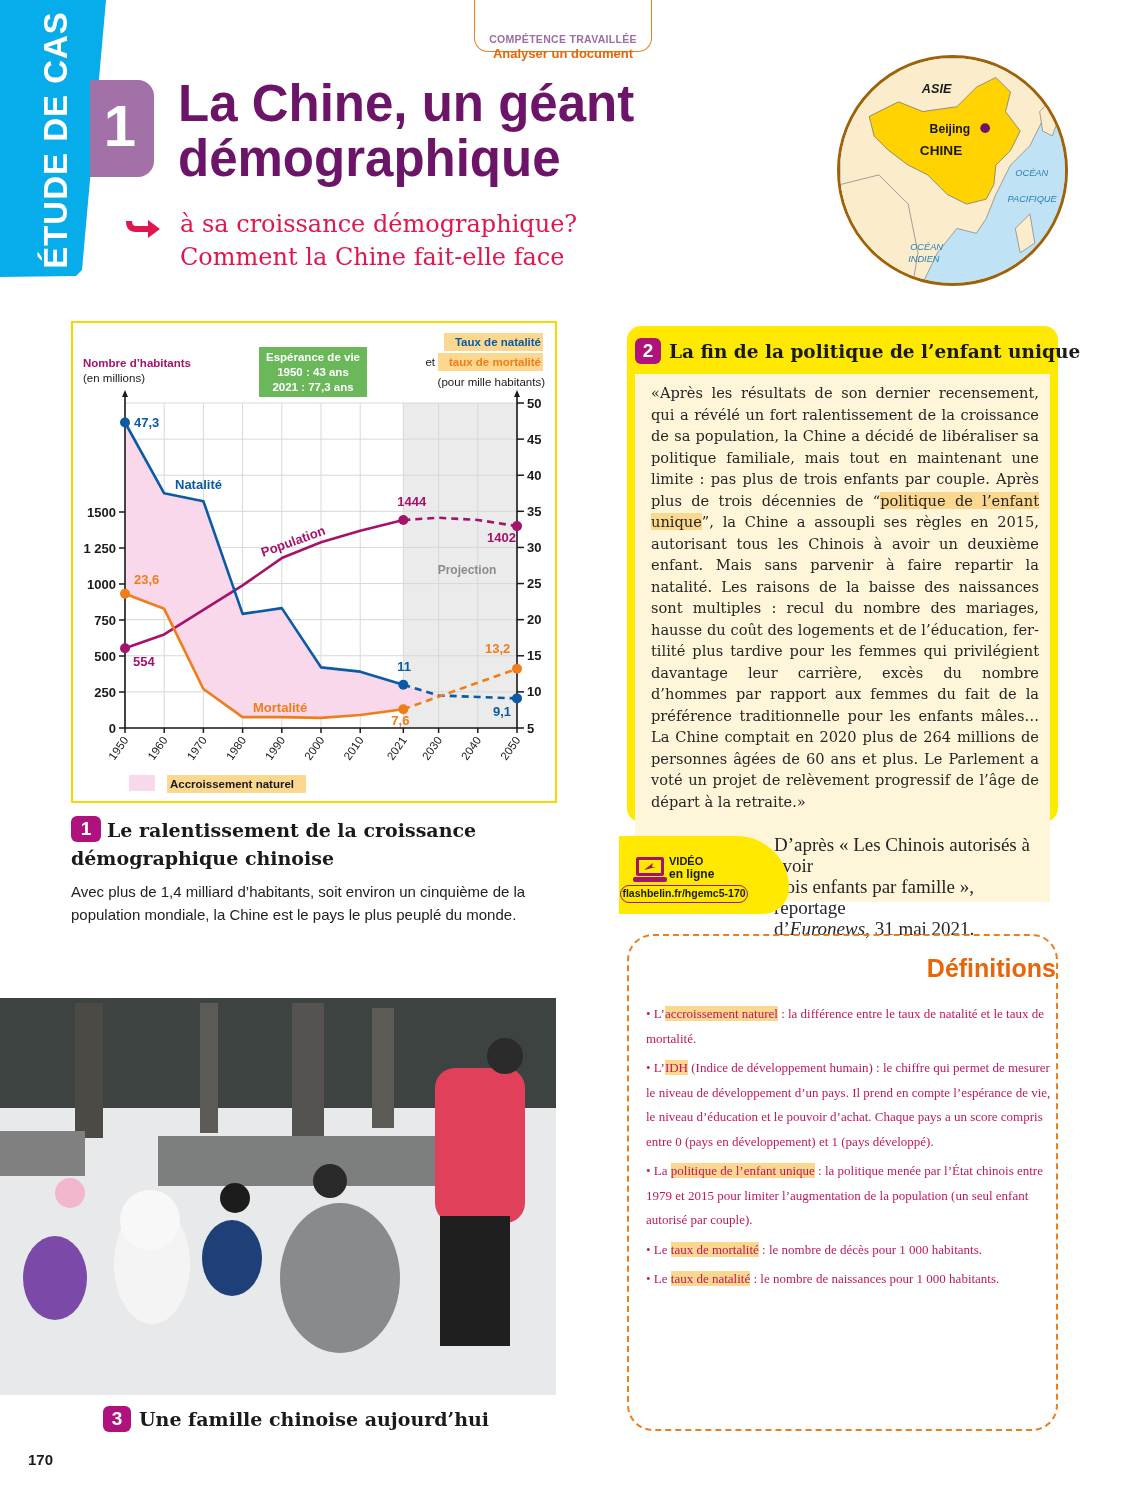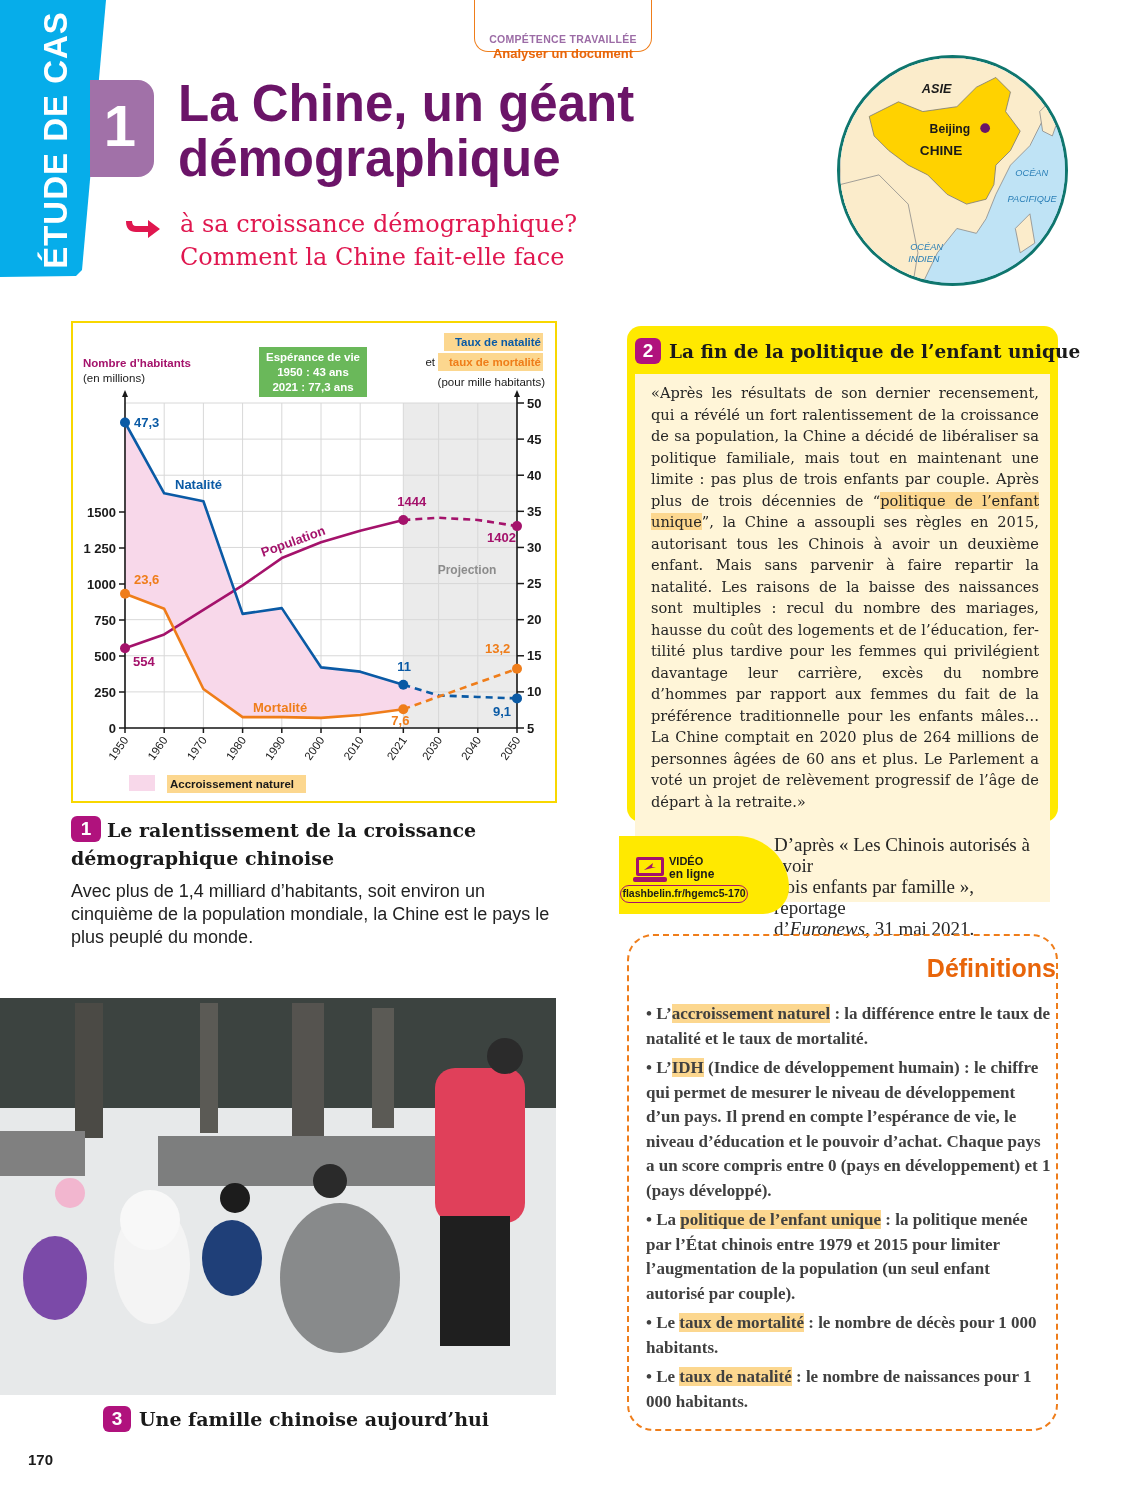--- a/index.html
+++ b/index.html
@@ -19,33 +19,33 @@
     .competence .c2 { font-size: 13px; font-weight: bold; color: #e8650a; margin-top: 1px; }
 
     
     .num-block { position: absolute; left: 90px; top: 80px; width: 64px; height: 97px; background: #a171a8; border-radius: 0 16px 16px 0; }
     .num-block span { position: absolute; left: 0; top: 12px; width: 60px; text-align: center; color: #fff; font-weight: bold; font-size: 58px; }
     .title { position: absolute; left: 178px; top: 76px; color: #6b1468; font-weight: bold; font-size: 51px; line-height: 55px; }
     .question-arrow { position: absolute; left: 124px; top: 218px; width: 38px; height: 22px; }
     .question { position: absolute; left: 180px; top: 208px; color: #e0174f; font-family: "DejaVu Serif", serif; font-size: 24px; line-height: 33px; }
 
     
-    .map { position: absolute; left: 837px; top: 55px; width: 231px; height: 231px; border-radius: 50%; border: 3px solid #0f766e; overflow: hidden; background: #bfe3f5; }
+    .map { position: absolute; left: 837px; top: 55px; width: 231px; height: 231px; border-radius: 50%; border: 3px solid #a16207; overflow: hidden; background: #bfe3f5; }
     .map svg { width: 100%; height: 100%; display: block; }
 
     
     .chart-box { position: absolute; left: 71px; top: 321px; width: 486px; height: 482px; border: 2px solid #f8d700; background: #fff; }
     .chart-box svg { position: absolute; left: 0; top: 0; }
     .chart-label { font-family: "Liberation Sans", sans-serif; }
 
     
     .badge { display: inline-block; background: #b0127d; color: #fff; font-weight: bold; border-radius: 6px; text-align: center; font-family: "Liberation Sans", sans-serif; }
     .doc1-title { position: absolute; left: 71px; top: 816px; width: 480px; font-family: "DejaVu Serif", serif; font-weight: bold; font-size: 19px; line-height: 28px; color: #1a1a1a; }
     .doc1-title .badge { width: 30px; height: 26px; font-size: 19px; line-height: 26px; margin-right: 6px; vertical-align: 2px; }
-    .doc1-text { position: absolute; left: 71px; top: 880px; width: 480px; font-size: 18px; line-height: 23px; color: #222; }
+    .doc1-text { position: absolute; left: 71px; top: 880px; width: 480px; font-size: 15px; line-height: 23px; color: #222; }
 
     
     .photo { position: absolute; left: 0; top: 998px; width: 556px; height: 397px; overflow: hidden; background: #dfe2e3; }
     .photo svg { width: 100%; height: 100%; display: block; }
     .doc3-title { position: absolute; left: 71px; top: 1406px; font-family: "DejaVu Serif", serif; font-weight: bold; font-size: 19px; color: #1a1a1a; padding-left: 32px; }
     .doc3-title .badge { width: 28px; height: 26px; font-size: 19px; line-height: 26px; margin-right: 8px; vertical-align: 1px; }
     .page-number { position: absolute; left: 28px; top: 1451px; font-size: 15px; font-weight: bold; color: #1a1a1a; }
 
     
     .doc2 { position: absolute; left: 627px; top: 326px; width: 431px; height: 496px; background: #ffe900; border-radius: 14px; }
@@ -58,21 +58,21 @@
     .video-blob { position: absolute; left: -8px; top: 510px; width: 170px; height: 78px; background: #ffe900; border-radius: 0 80px 40px 0; }
     .video { position: absolute; left: -2px; top: 526px; width: 140px; height: 50px; }
     .video-icon { position: absolute; left: 8px; top: 4px; width: 34px; height: 28px; }
     .video-l1 { position: absolute; left: 44px; top: 3px; font-weight: bold; font-size: 11px; color: #1a1a1a; }
     .video-l2 { position: absolute; left: 44px; top: 15px; font-weight: bold; font-size: 12px; color: #1a1a1a; }
     .video-link { position: absolute; left: -5px; top: 33px; width: 128px; height: 18px; border: 1.5px solid #a4126b; border-radius: 9px; background: #ffe900; font-size: 10.5px; font-weight: bold; color: #1a1a1a; text-align: center; line-height: 15px; }
 
     
     .defs { position: absolute; left: 627px; top: 934px; width: 431px; height: 497px; border: 2px dashed #ef7d1a; border-radius: 26px; }
     .defs-title { position: absolute; left: 0; top: 18px; width: 100%; text-align: right; font-size: 25px; font-weight: bold; color: #e8650a; }
-    .defs-list { position: absolute; left: 17px; top: 66px; width: 405px; font-family: "Liberation Serif", serif; font-size: 17px; line-height: 24.5px; color: #404040; font-weight: bold; }
+    .defs-list { position: absolute; left: 17px; top: 66px; width: 405px; font-family: "Liberation Serif", serif; font-size: 13px; line-height: 24.5px; color: #be185d; }
     .defs-list .item { margin-bottom: 5px; }
   </style>
 </head>
 <body>
 
 <div class="side-banner">
   <span class="side-banner-text">ÉTUDE DE CAS</span>
 </div>
 
 <div class="competence">

